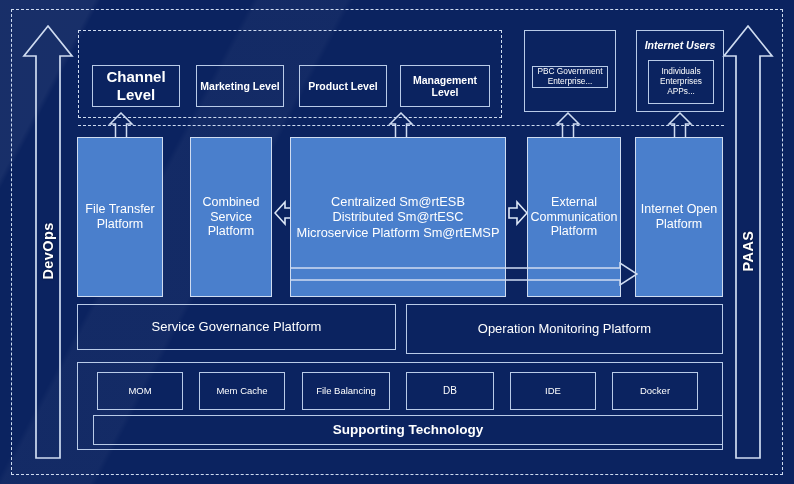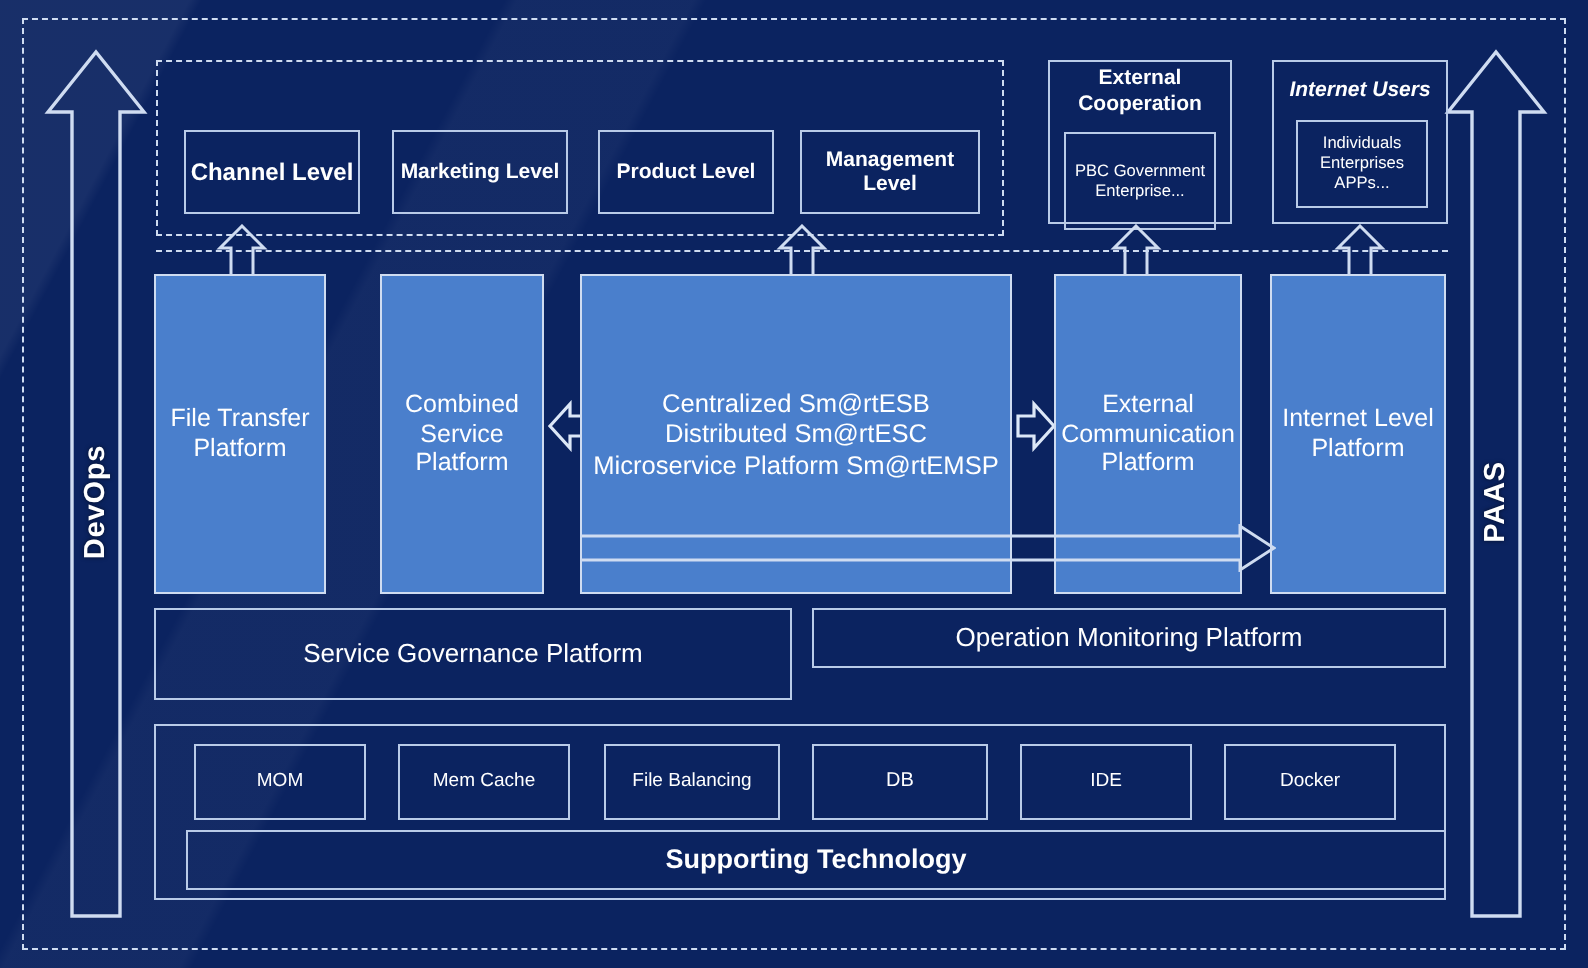--- a/index.html
+++ b/index.html
@@ -71,37 +71,34 @@
   <div style="position:absolute;left:722px;top:22px;width:52px;height:440px;">
     <svg width="52" height="440" viewBox="0 0 52 440">
       <polygon points="26,4 50,34 38,34 38,436 14,436 14,34 2,34" fill="none" stroke="#cfdcf1" stroke-width="1.7"></polygon>
     </svg>
     <div class="rail-text">PAAS</div>
   </div>
 
   <div class="box dashed" style="left:78px;top:30px;width:424px;height:88px;"></div>
 
   <div class="box outline" style="left:92px;top:65px;width:88px;height:42px;">
-    <span class="lbl b" style="font-size:12px;">Channel Level</span>
+    <span class="lbl b" style="font-size:15px;">Channel Level</span>
   </div>
   <div class="box outline" style="left:196px;top:65px;width:88px;height:42px;">
     <span class="lbl b" style="font-size:10.5px;">Marketing Level</span>
   </div>
   <div class="box outline" style="left:299px;top:65px;width:88px;height:42px;">
     <span class="lbl b" style="font-size:10.5px;">Product Level</span>
   </div>
   <div class="box outline" style="left:400px;top:65px;width:90px;height:42px;">
     <span class="lbl b" style="font-size:10.5px;">Management Level</span>
   </div>
 
   <div class="box outline" style="left:524px;top:30px;width:92px;height:82px;"></div>
-  <div style="position:absolute;left:524px;top:33px;width:92px;text-align:center;">
-    <span class="lbl b" style="font-size:10.5px;line-height:1.22;display:inline-block;">External Cooperation</span>
-  </div>
-  <div class="box outline" style="left:532px;top:66px;width:76px;height:49px;">
+  <div class="box outline" style="left:532px;top:66px;width:76px;height:22px;">
     <span class="lbl" style="font-size:8.3px;">PBC Government Enterprise...</span>
   </div>
 
   <div class="box outline" style="left:636px;top:30px;width:88px;height:82px;"></div>
   <div style="position:absolute;left:636px;top:35px;width:88px;text-align:center;font-style:italic;">
     <span class="lbl b" style="font-size:10.5px;">Internet Users</span>
   </div>
   <div class="box outline" style="left:648px;top:60px;width:66px;height:44px;">
     <span class="lbl" style="font-size:8.3px;">Individuals Enterprises APPs...</span>
   </div>
@@ -153,33 +150,33 @@
     <svg width="20" height="26" viewBox="0 0 20 26">
       <polygon points="19,13 9,2 9,8 1,8 1,18 9,18 9,24" fill="none" stroke="#dce7f7" stroke-width="1.6"></polygon>
     </svg>
   </div>
 
   <div class="box solid" style="left:527px;top:137px;width:94px;height:160px;">
     <span class="lbl" style="font-size:12.5px;">External Communication Platform</span>
   </div>
 
   <div class="box solid" style="left:635px;top:137px;width:88px;height:160px;">
-    <span class="lbl" style="font-size:12.5px;">Internet Level Platform</span>
+    <span class="lbl" style="font-size:12.5px;">Internet Open Platform</span>
   </div>
 
   <div class="bigarrow" style="left:290px;top:262px;width:348px;height:24px;">
     <svg width="348" height="24" viewBox="0 0 348 24">
       <polygon points="0,6 330,6 330,1 347,12 330,23 330,18 0,18" fill="none" stroke="#cfdcf1" stroke-width="1.5"></polygon>
     </svg>
   </div>
 
   <div class="box outline" style="left:77px;top:304px;width:319px;height:46px;">
     <span class="lbl" style="font-size:13px;">Service Governance Platform</span>
   </div>
-  <div class="box outline" style="left:406px;top:304px;width:317px;height:30px;">
+  <div class="box outline" style="left:406px;top:304px;width:317px;height:50px;">
     <span class="lbl" style="font-size:13px;">Operation Monitoring Platform</span>
   </div>
 
   <div class="box outline" style="left:77px;top:362px;width:646px;height:88px;"></div>
 
   <div class="box outline" style="left:199px;top:372px;width:86px;height:38px;">
     <span class="lbl" style="font-size:9.5px;">Mem Cache</span>
   </div>
   <div class="box outline" style="left:97px;top:372px;width:86px;height:38px;">
     <span class="lbl" style="font-size:9.5px;">MOM</span>

